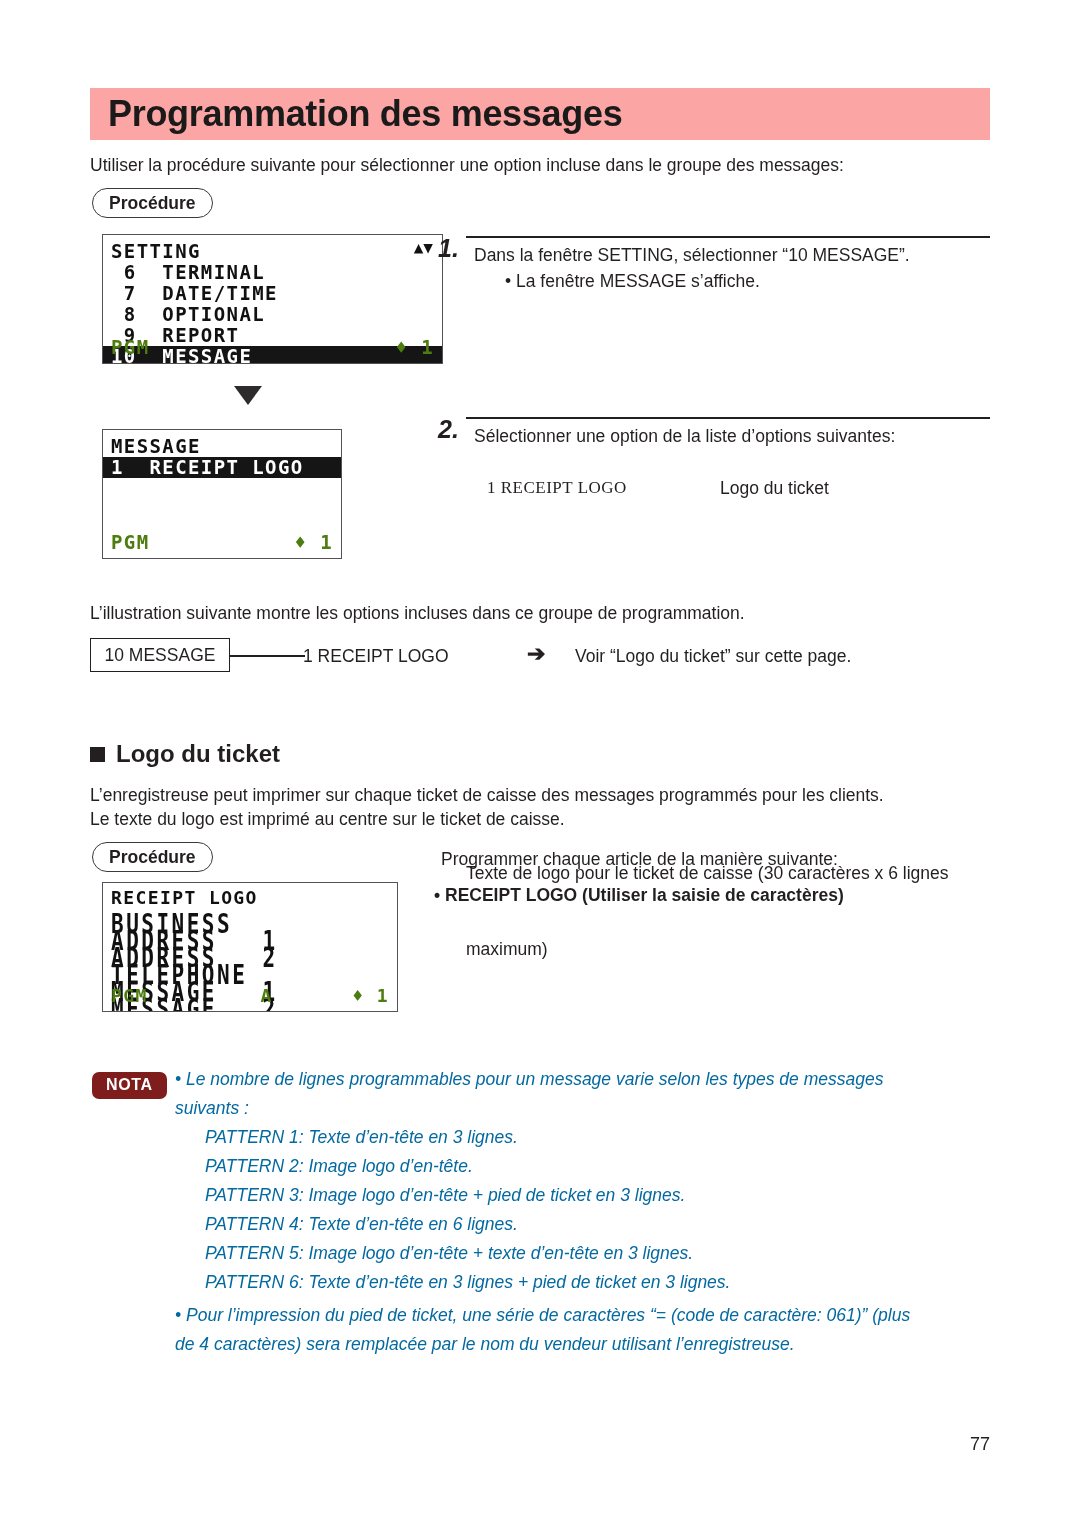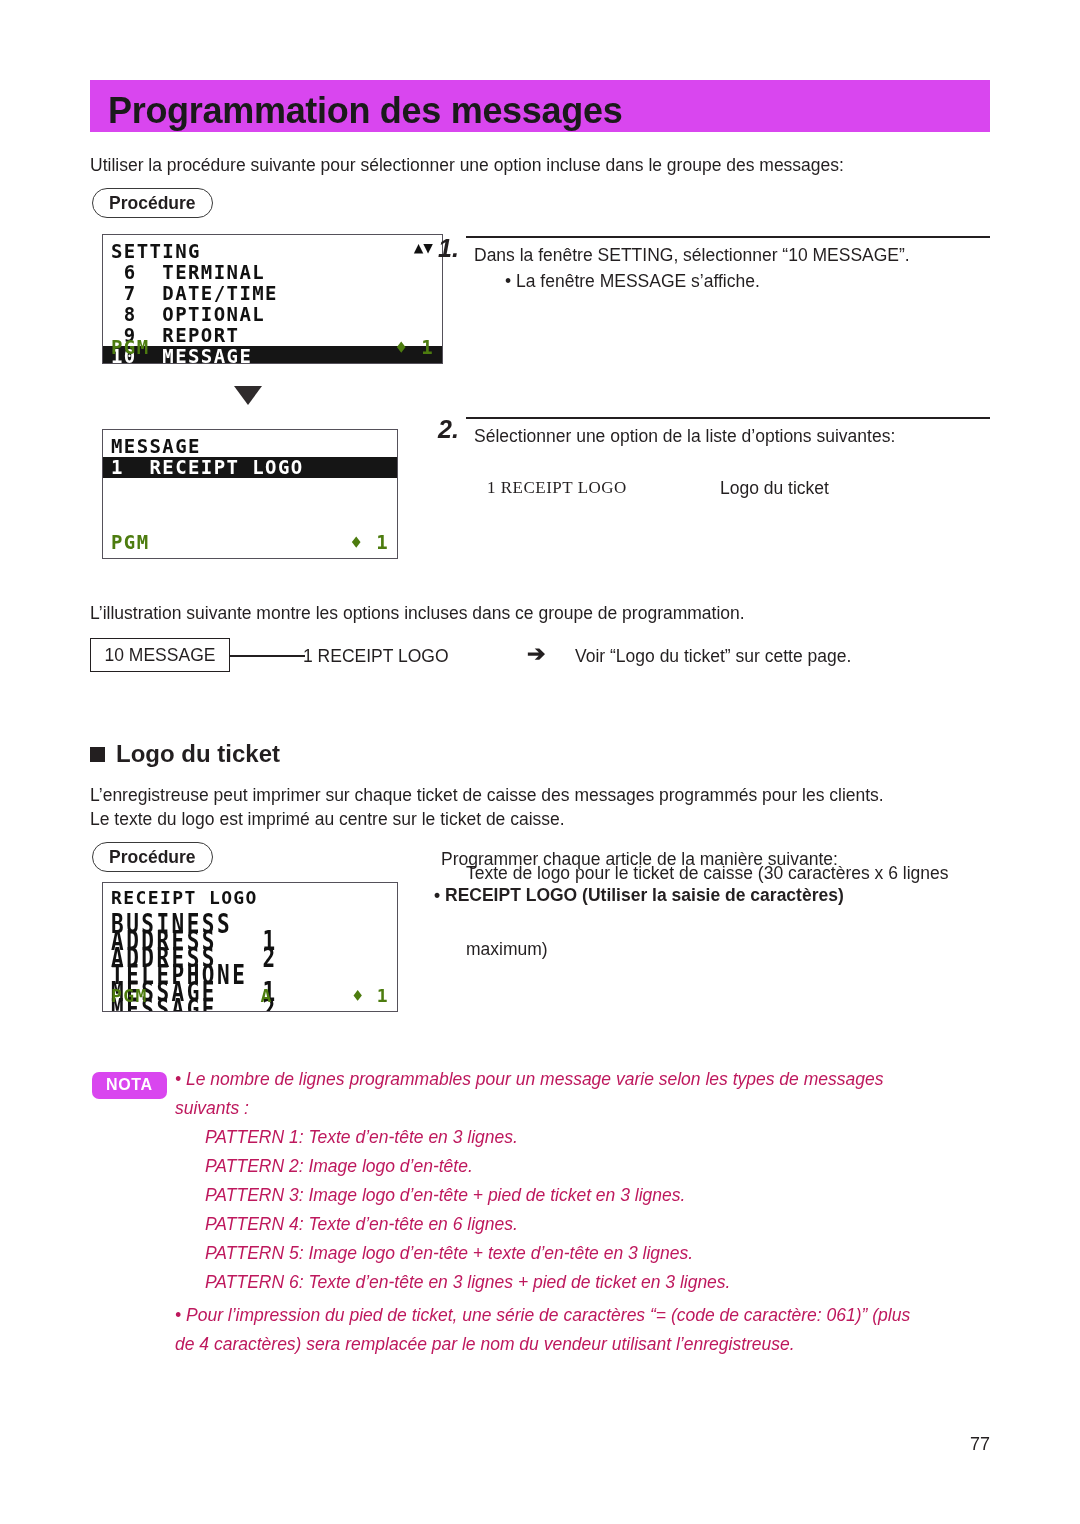--- a/index.html
+++ b/index.html
@@ -13,26 +13,26 @@
     position: relative;
     font-family: "Liberation Sans", sans-serif;
     color: #231f20;
     overflow: hidden;
   }
 
   
   .title-bar {
     position: absolute;
     left: 90px;
-    top: 80px;
+    top: 88px;
     width: 900px;
     height: 52px;
-    background: #d946ef;
-    display: flex;
-    align-items: flex-end;
+    background: #fca5a5;
+    display: flex;
+    align-items: center;
   }
   .title-bar .title-text {
     font-size: 36px;
     font-weight: bold;
     color: #1a1a1a;
     padding-left: 18px;
     letter-spacing: -0.3px;
   }
 
   
@@ -187,34 +187,34 @@
     width: 15px;
     height: 15px;
     background: #231f20;
     margin-right: 11px;
     display: inline-block;
   }
 
   
   .nota-badge {
     position: absolute;
-    background: #d946ef;
+    background: #7f1d1d;
     color: #ffffff;
     border-radius: 7px;
     font-size: 16px;
     font-weight: bold;
     letter-spacing: 0.6px;
     padding: 4px 14px 5px 14px;
   }
   .nota-text {
     position: absolute;
     font-size: 17.5px;
     font-style: italic;
     line-height: 29px;
-    color: #be185d;
+    color: #0369a1;
   }
   .nota-text .pat {
     display: block;
     padding-left: 30px;
   }
   .nota-text .bul {
     display: block;
     text-indent: -13px;
     padding-left: 13px;
   }
@@ -253,21 +253,21 @@
     <div class="lcd-line hl" style="margin-left:-8px; margin-right:-8px; padding-left:8px;">10  MESSAGE</div>
     <div class="lcd-status">
       <span>PGM</span>
       <span>♦ 1</span>
     </div>
   </div>
 </div>
 
 <div class="down-tri" style="left:234px; top:386px;"></div>
 
-<div class="lcd" style="left:102px; top:429px; width:296px; height:130px;">
+<div class="lcd" style="left:102px; top:429px; width:240px; height:130px;">
   <div class="lcd-inner">
     <div class="lcd-line">MESSAGE</div>
     <div class="lcd-line hl" style="margin-left:-8px; margin-right:-8px; padding-left:8px;">1  RECEIPT LOGO</div>
     <div class="lcd-status">
       <span>PGM</span>
       <span>♦ 1</span>
     </div>
   </div>
 </div>
 

